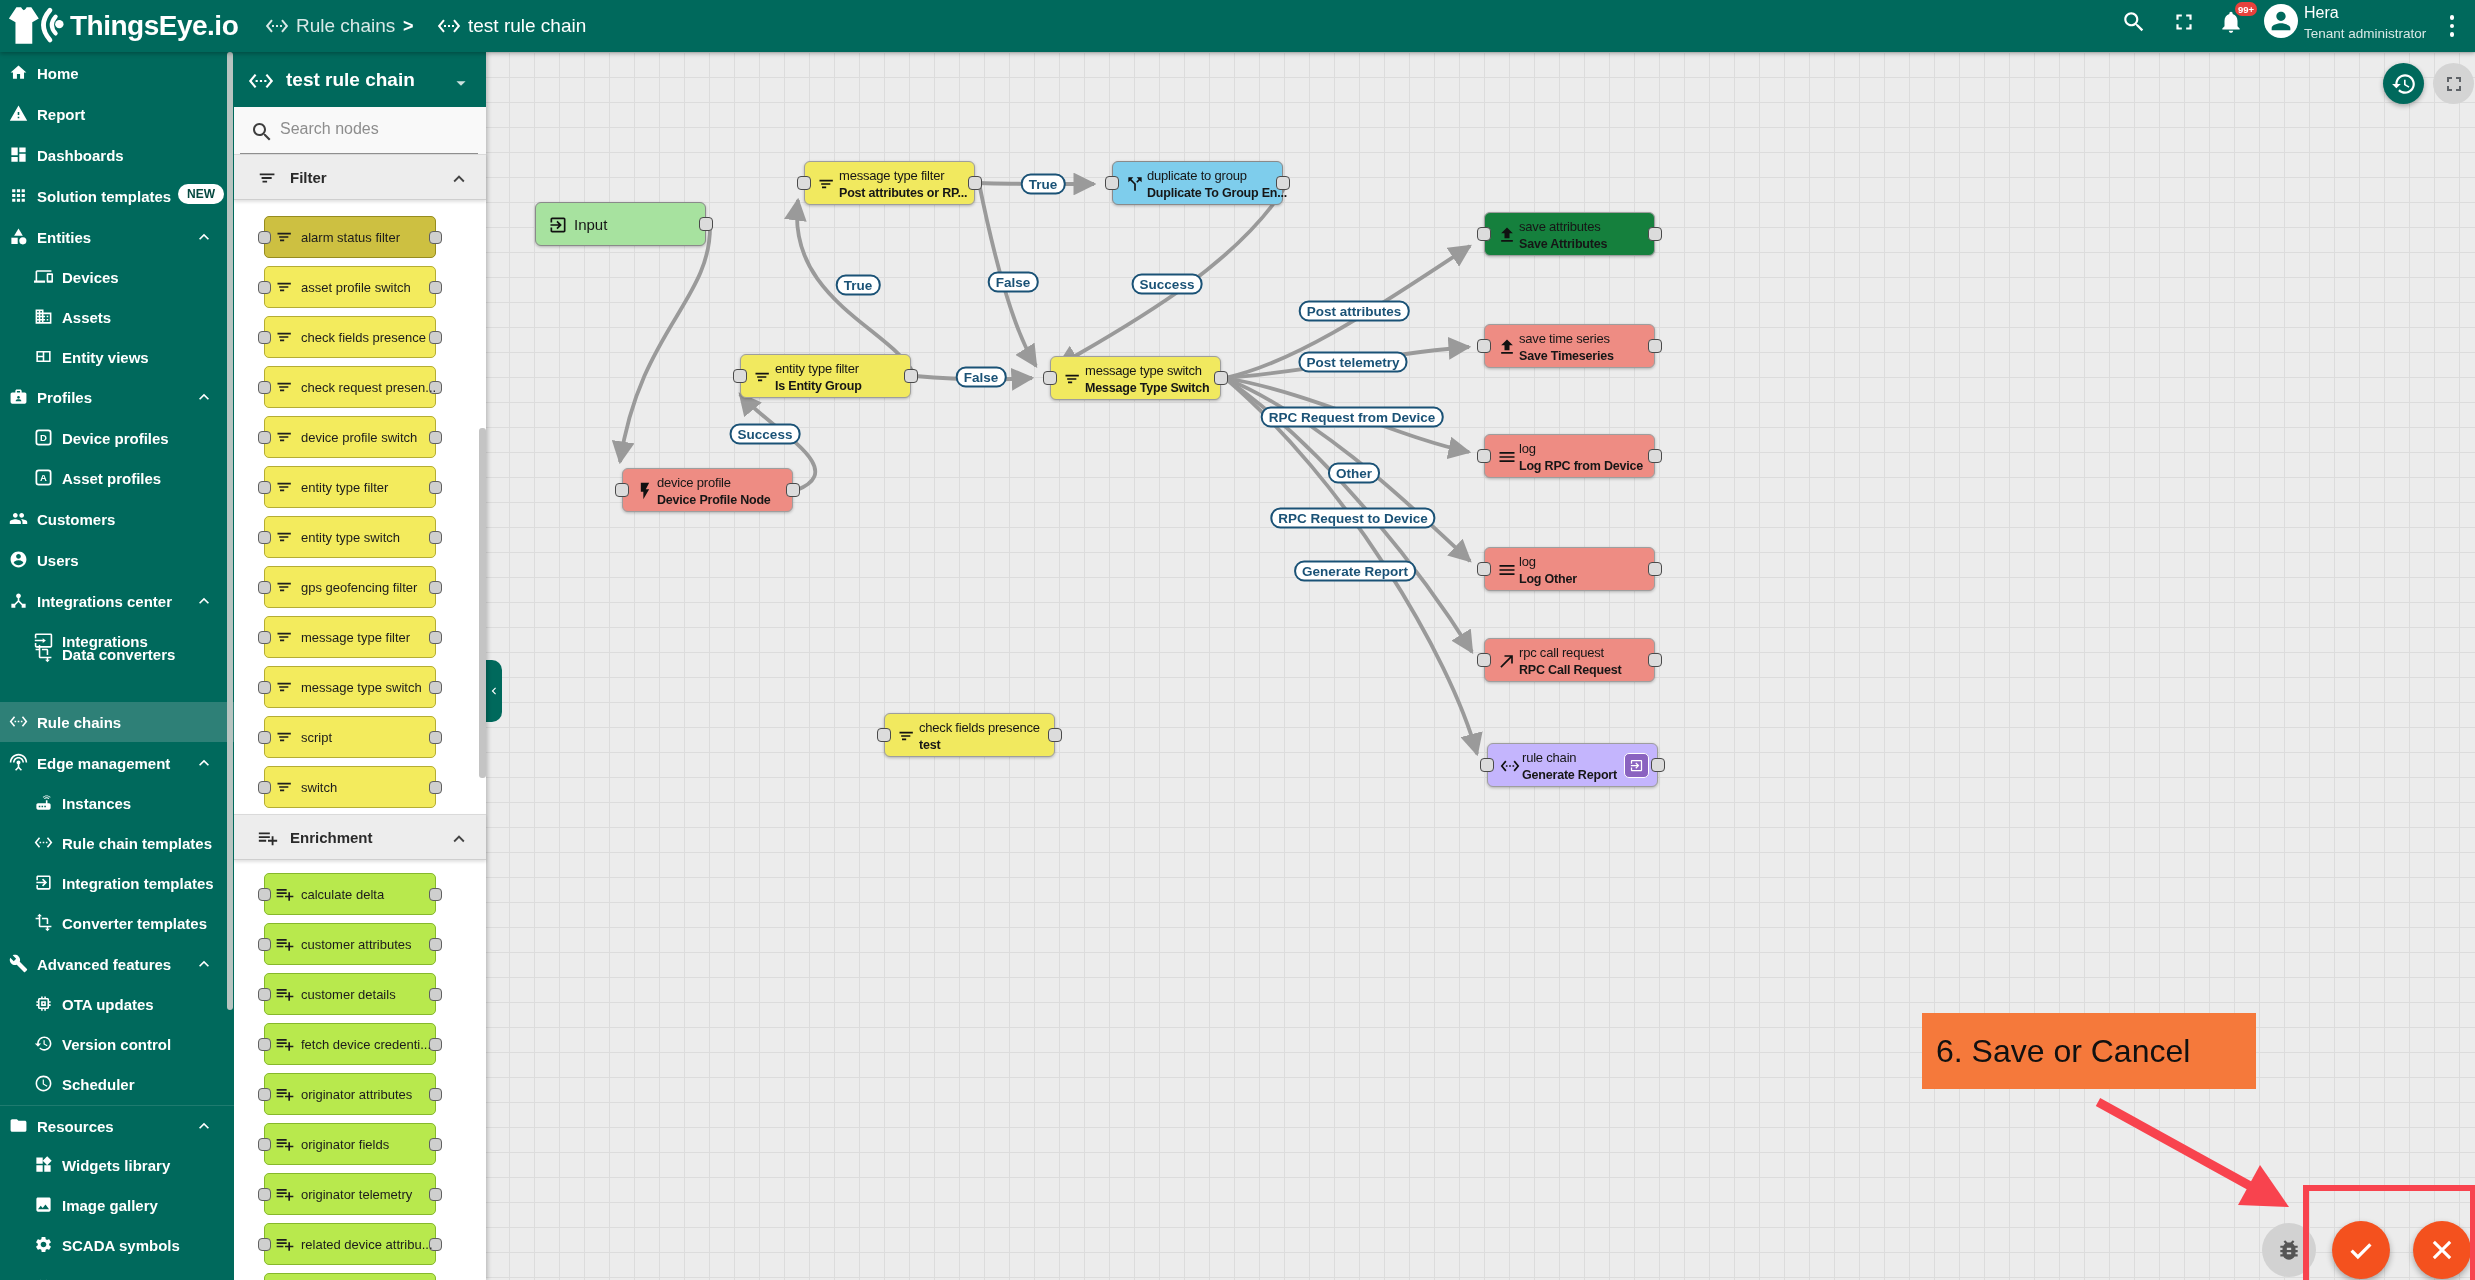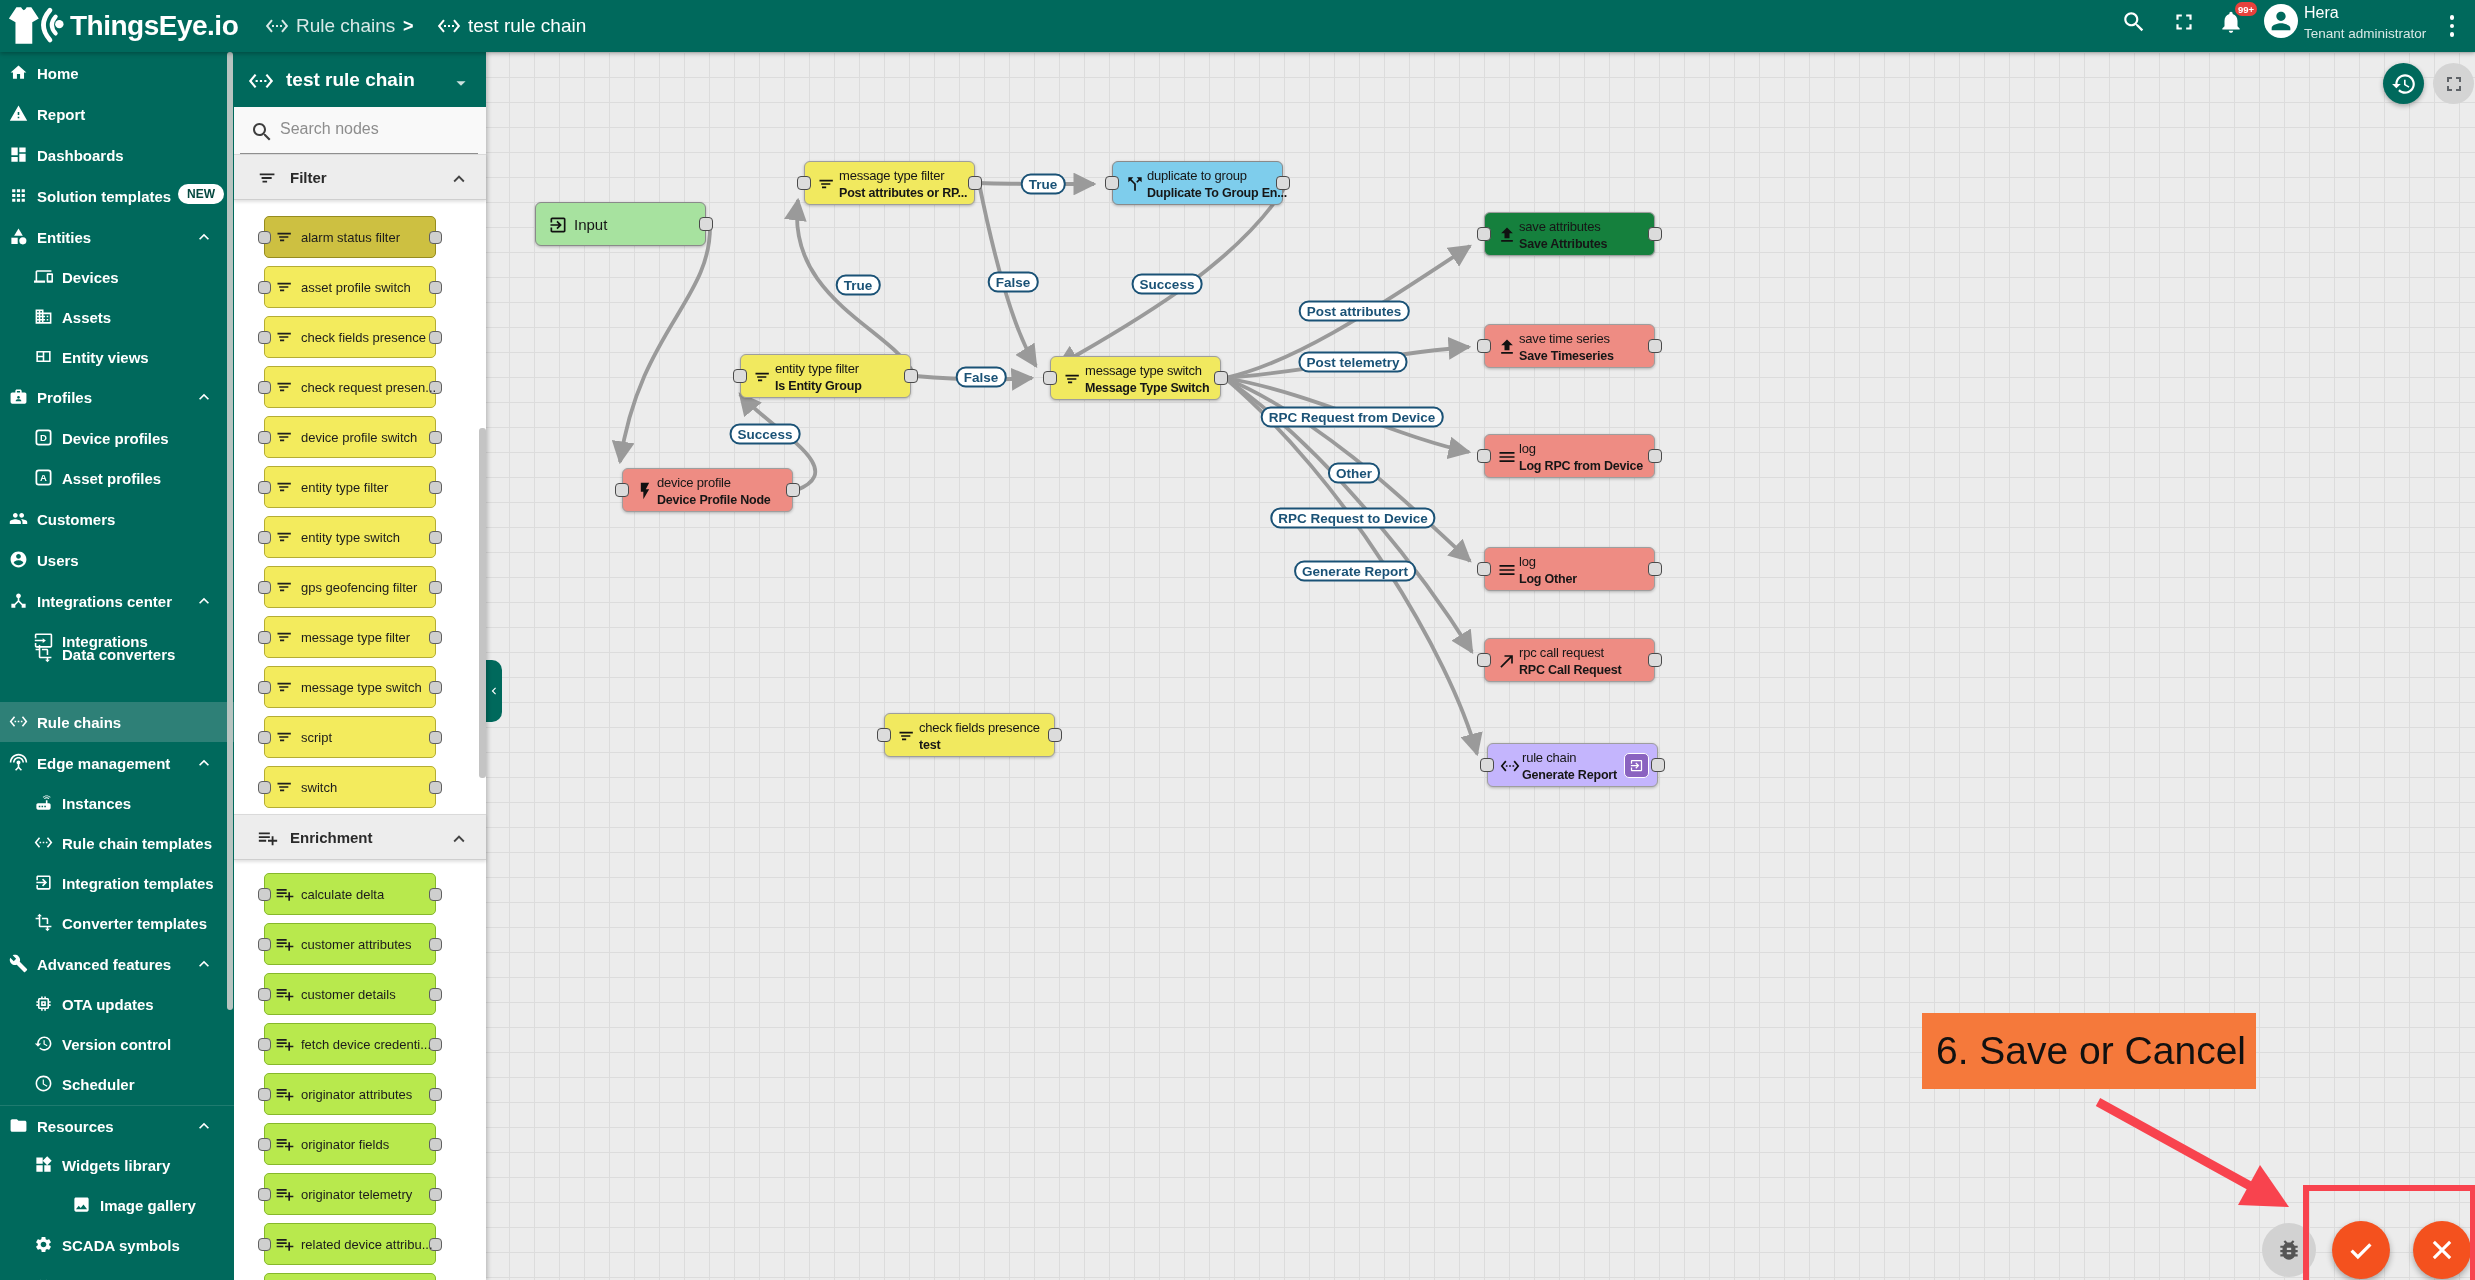--- a/index.html
+++ b/index.html
@@ -69,21 +69,21 @@
 .elabel { position:absolute; transform:translate(-50%,-50%); background:#fff; border:2.5px solid #1a5276; color:#1a5276; font-size:13.5px; font-weight:bold; border-radius:10px; padding:1px 6px; white-space:nowrap; z-index:4; }
 
 .cbtn { position:absolute; border-radius:50%; display:flex; align-items:center; justify-content:center; z-index:6; }
 #btn-history { left:2383px; top:63px; width:41px; height:41px; background:#00695c; color:#fff; box-shadow:0 2px 5px rgba(0,0,0,0.3); }
 #btn-fs { left:2433px; top:63px; width:41px; height:41px; background:#d4d4d4; color:#5f6368; }
 #btn-bug { left:2262px; top:1223px; width:54px; height:54px; background:#d2d2d2; color:#555; }
 #btn-check { left:2332px; top:1221px; width:58px; height:58px; background:#f4511e; color:#fff; box-shadow:0 3px 6px rgba(0,0,0,0.3); }
 #btn-x { left:2413px; top:1221px; width:58px; height:58px; background:#f4511e; color:#fff; box-shadow:0 3px 6px rgba(0,0,0,0.3); }
 
 #annbox { position:absolute; left:1922px; top:1013px; width:334px; height:76px; background:#f5793b; z-index:7; display:flex; align-items:center; }
-#annbox span { font-size:39px; color:#111; margin-left:14px; white-space:nowrap; }
+#annbox span { font-size:32px; color:#111; margin-left:14px; white-space:nowrap; }
 #redrect { position:absolute; left:2303px; top:1185px; width:173px; height:120px; border:6px solid #f8434e; z-index:7; }
 #annarrow { position:absolute; left:2060px; top:1080px; z-index:8; }
 </style></head><body>
 <div id="topbar">
 <div id="logo">
       <svg width="56" height="46" viewBox="0 0 60 46">
 <path d="M9 3 L1 15 L8 19 L8 42 L26 42 L26 19 L33 15 L25 3 L20 3 Q17 9 14 3 Z" fill="#fff"></path>
 <path d="M45 6 Q31 22 45 38" stroke="#fff" stroke-width="5" fill="none" stroke-linecap="round"></path>
 <path d="M51 13 Q43 22 51 31" stroke="#fff" stroke-width="4.5" fill="none" stroke-linecap="round"></path>
 <circle cx="55" cy="21" r="4.5" fill="#fff"></circle>
@@ -373,21 +373,21 @@
         </svg></span>
     </div>
     <div class="sbitem" style="top:1093px;">
       <span class="sbicon" style="left:34px">
         <svg width="19" height="19" viewBox="0 0 24 24" fill="currentColor">
           <path d="M13 13v8h8v-8h-8zM3 21h8v-8H3v8zM3 3v8h8V3H3zm13.66-1.31L11 7.34 16.66 13l5.66-5.66-5.66-5.65z"></path>
         </svg>
       </span>
       <span class="sblabel" style="left:62px">Widgets library</span>
     </div>
-    <div class="sbitem" style="top:1133px;margin-left:38px;">
+    <div class="sbitem" style="top:1133px;">
       <span class="sbicon" style="left:34px">
         <svg width="19" height="19" viewBox="0 0 24 24" fill="currentColor">
           <path d="M21 19V5c0-1.1-.9-2-2-2H5c-1.1 0-2 .9-2 2v14c0 1.1.9 2 2 2h14c1.1 0 2-.9 2-2zM8.5 13.5l2.5 3.01L14.5 12l4.5 6H5l3.5-4.5z"></path>
         </svg>
       </span>
       <span class="sblabel" style="left:62px">Image gallery</span>
     </div>
     <div class="sbitem" style="top:1173px;">
       <span class="sbicon" style="left:34px">
         <svg width="19" height="19" viewBox="0 0 24 24" fill="currentColor">

